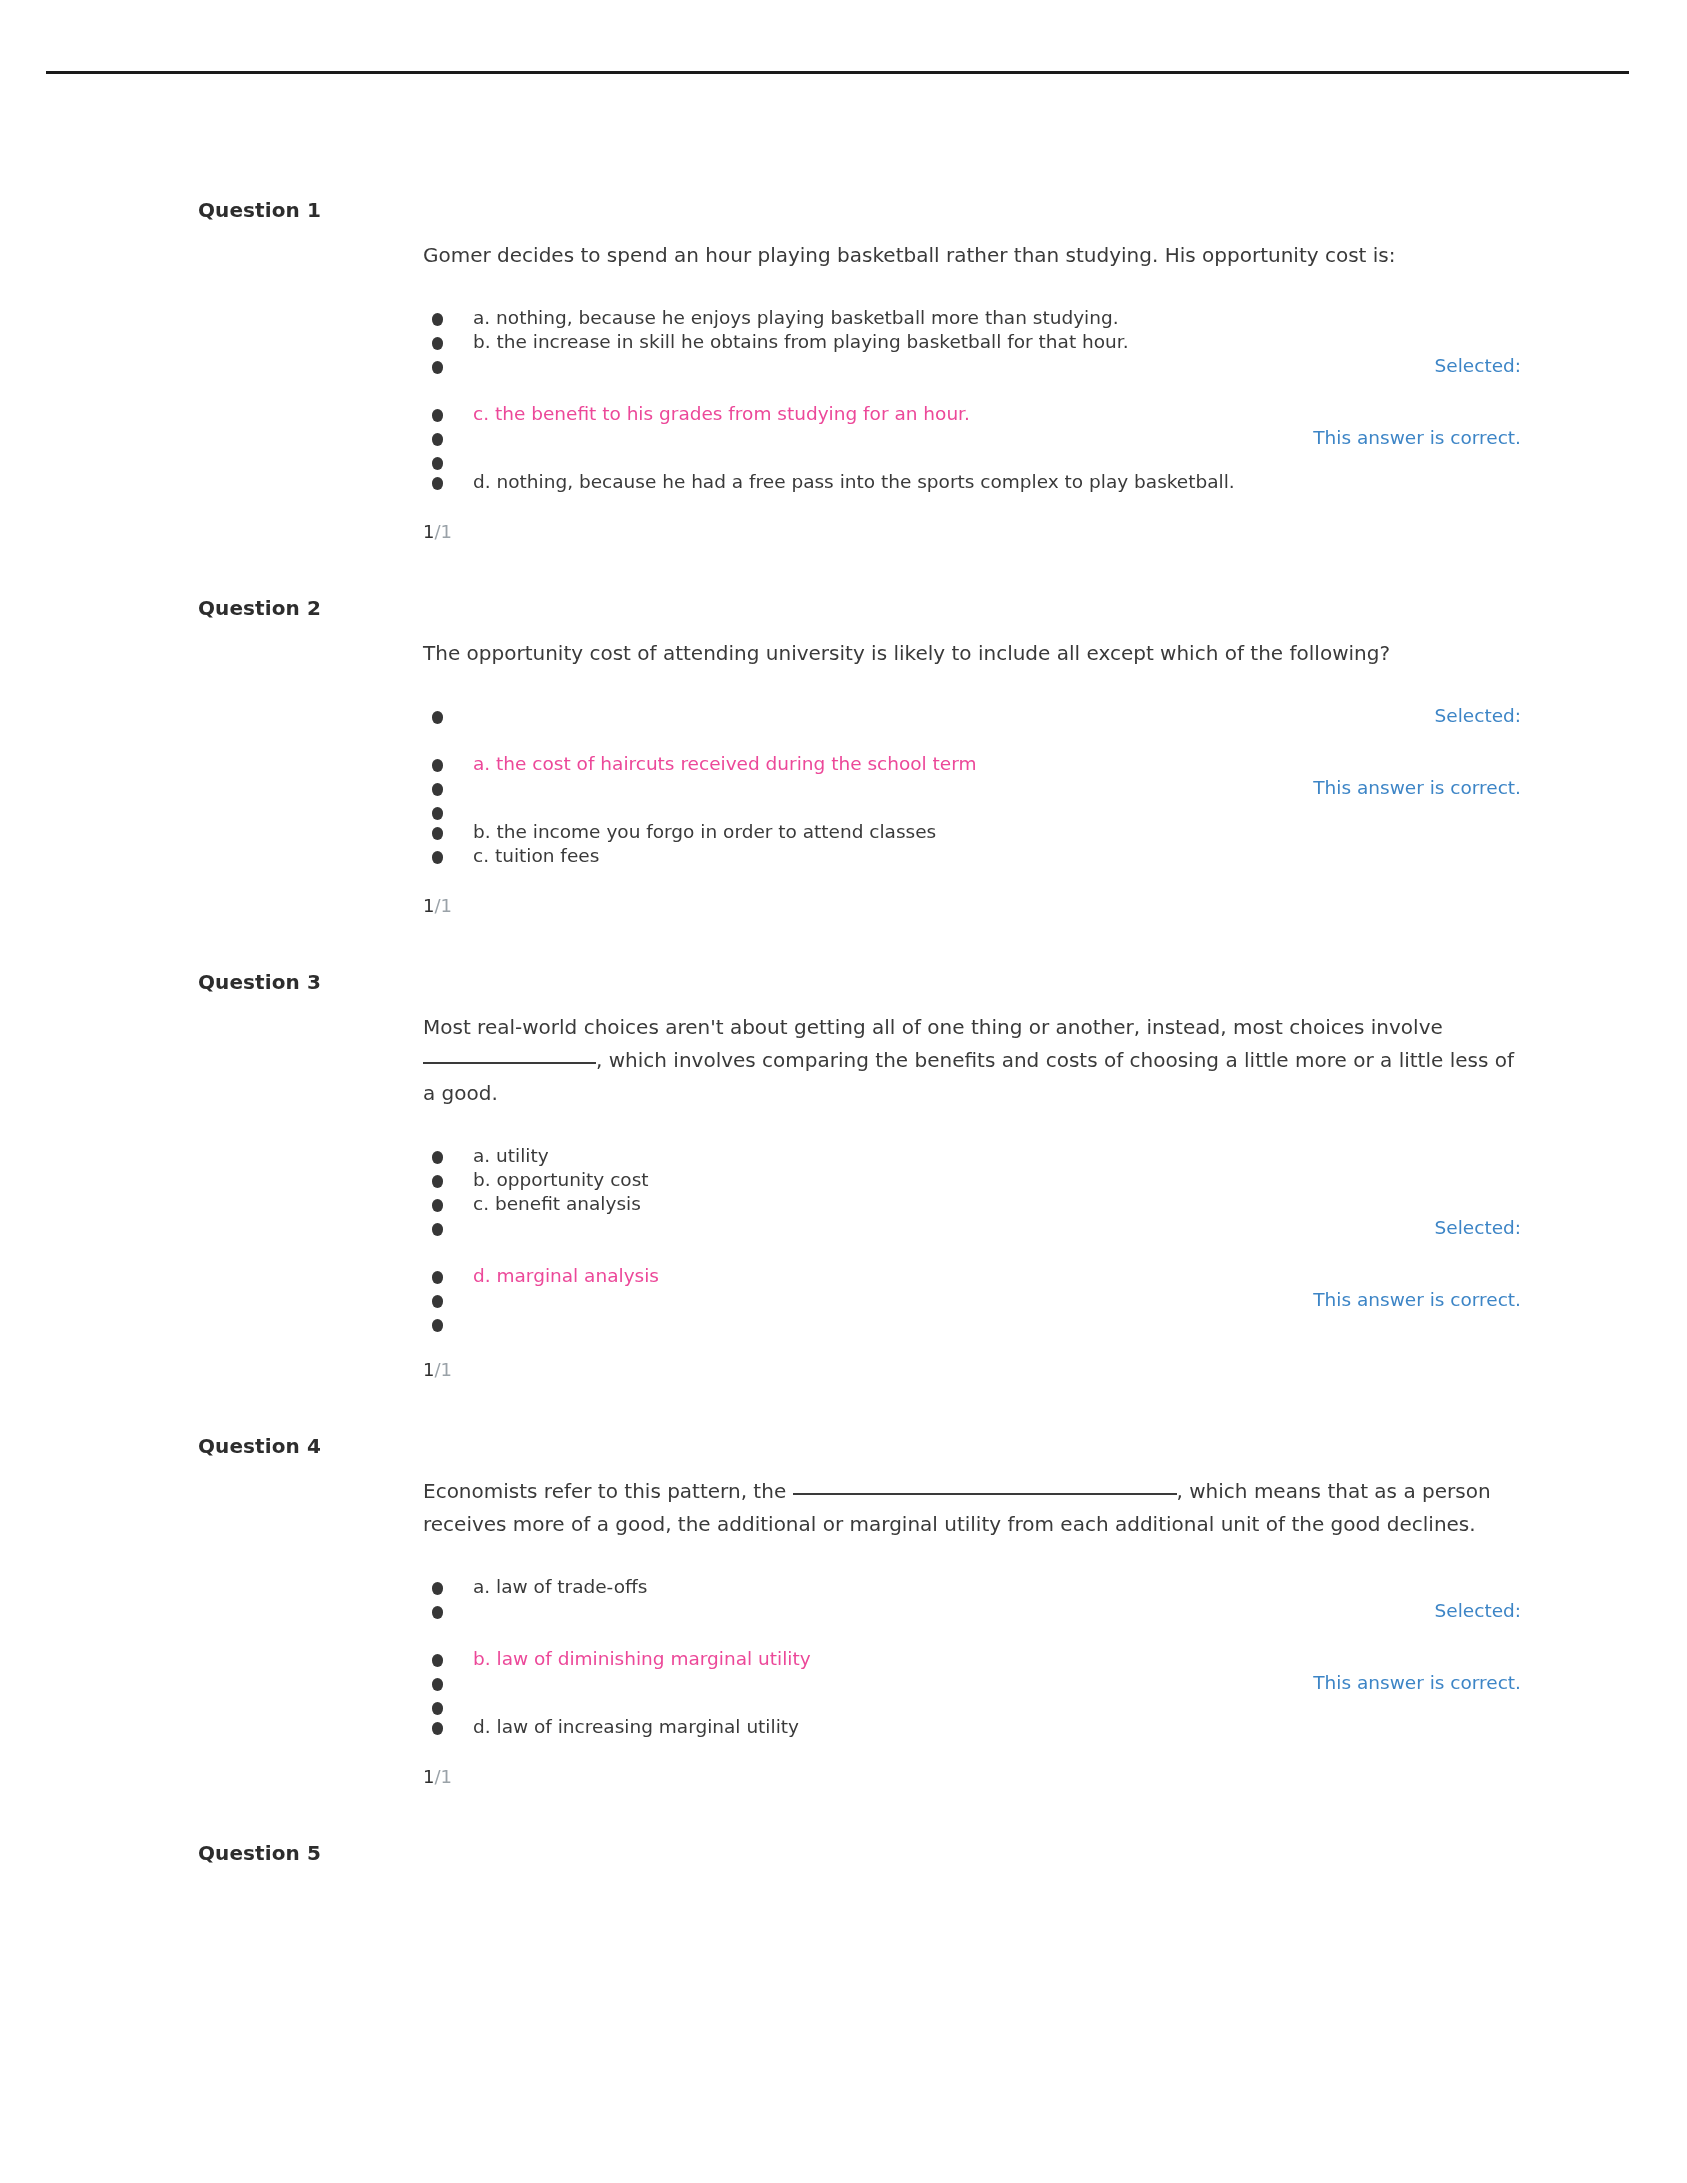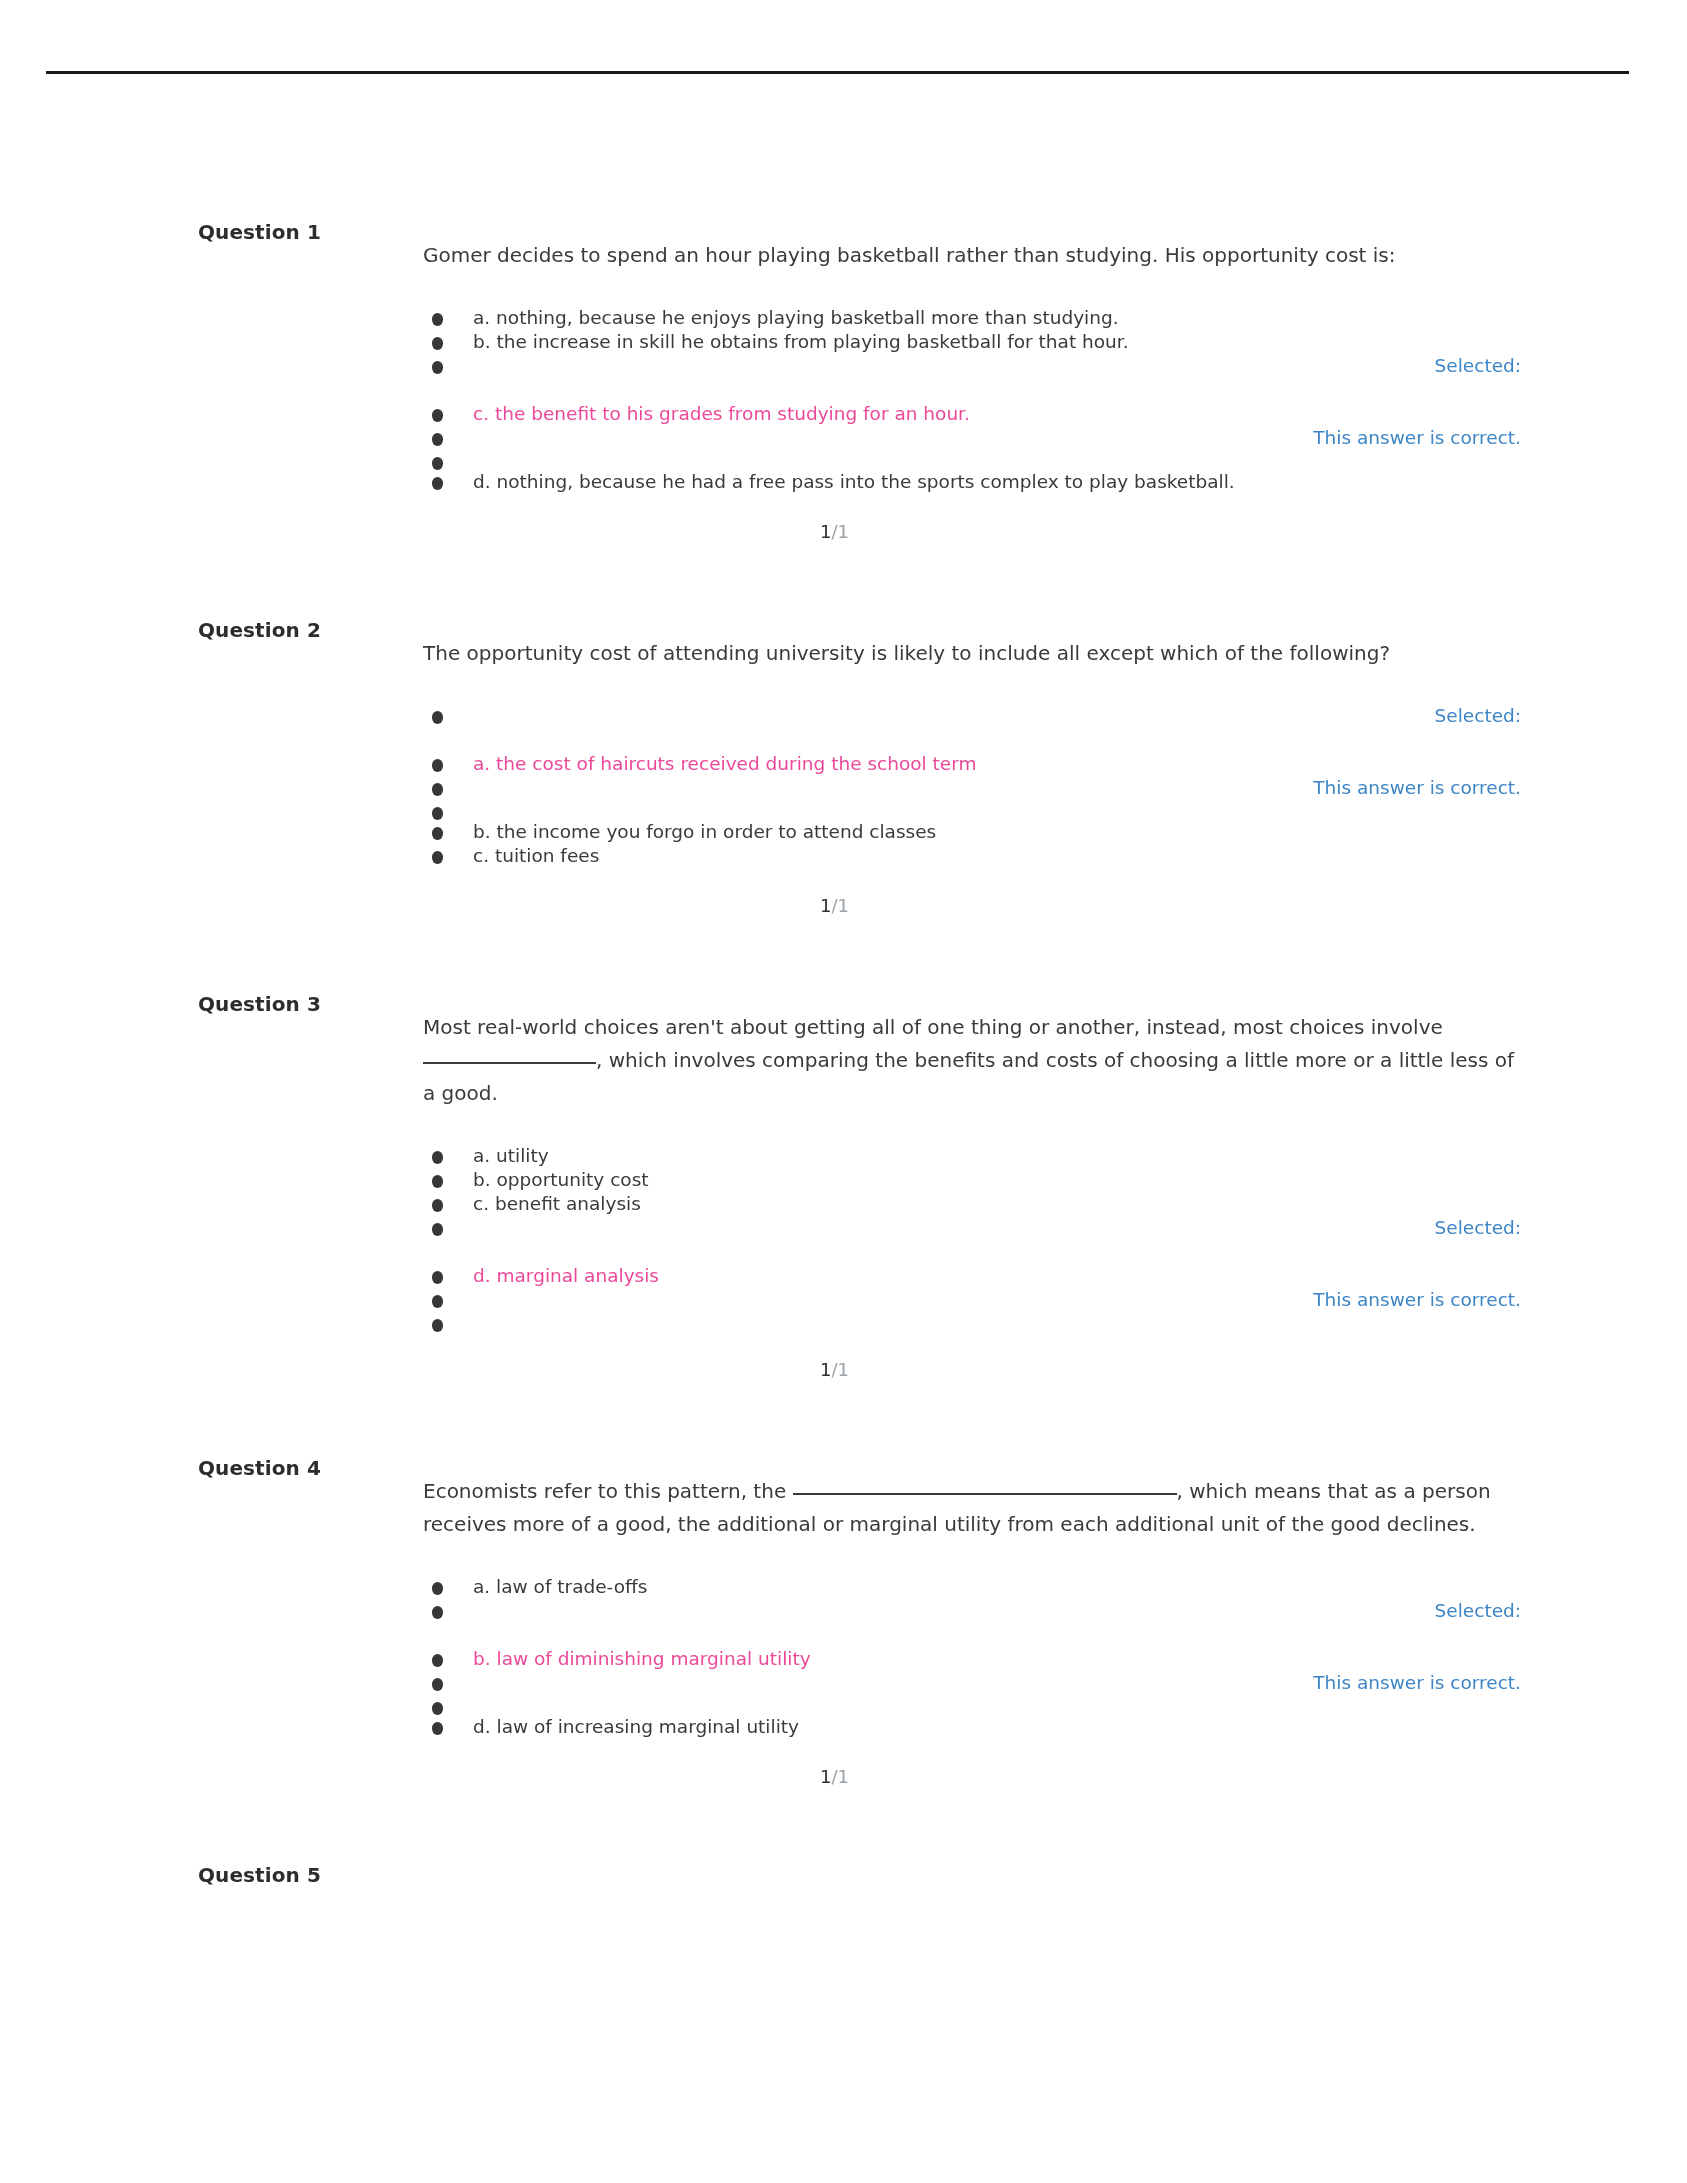--- a/index.html
+++ b/index.html
@@ -48,21 +48,20 @@
 
   .question-label {
     position: absolute;
     left: 198px;
     top: 0;
     font-size: 20px;
     font-weight: bold;
     color: #2d2d2d;
     letter-spacing: 0.1px;
     white-space: nowrap;
-    margin-top: 22px;
   }
 
   .question-body {
     margin-left: 423px;
     width: 1098px;
     padding-top: 41px;
   }
 
   .question-stem {
     font-size: 20px;
@@ -114,21 +113,20 @@
     color: #ec4899;
     margin-top: 24px;
   }
   .answer-row.empty {
     min-height: 20px;
   }
 
   
   .score {
     margin-top: 26.5px;
-    margin-left: 397px;
     font-size: 18px;
     line-height: 22.5px;
     white-space: nowrap;
   }
   .score .earned {
     color: #2f2f2f;
   }
   .score .possible {
     color: #9aa2a8;
   }

